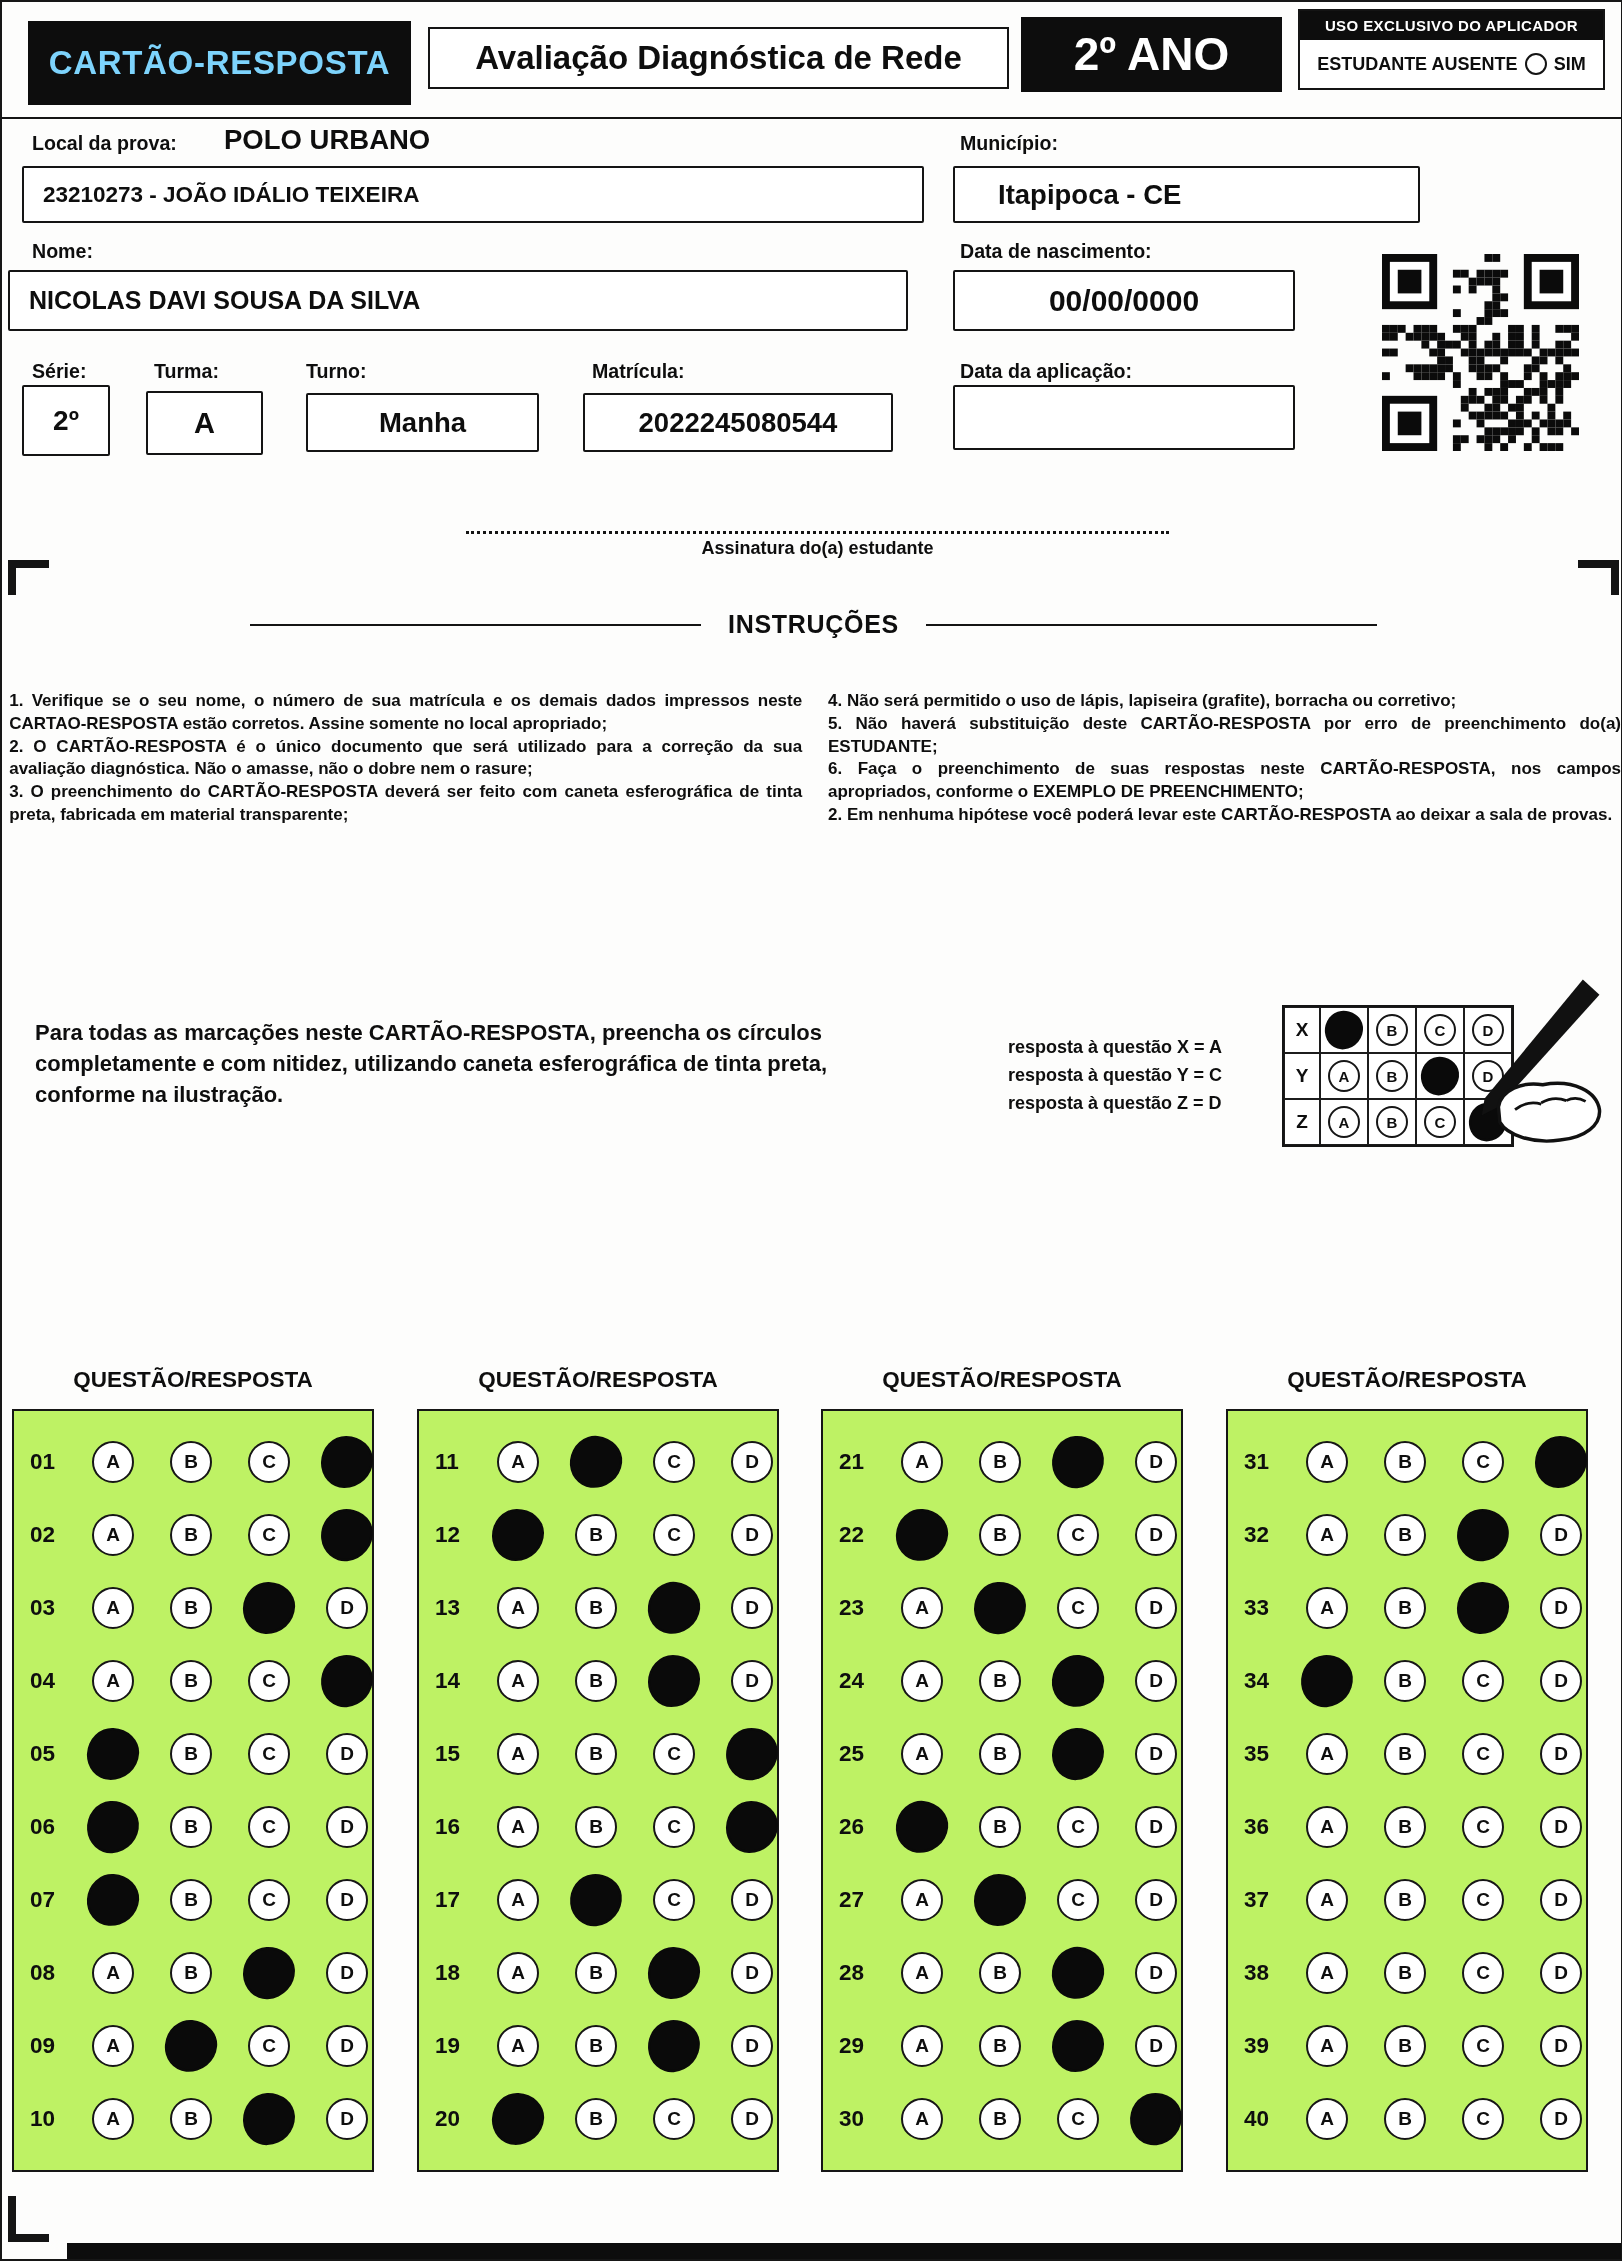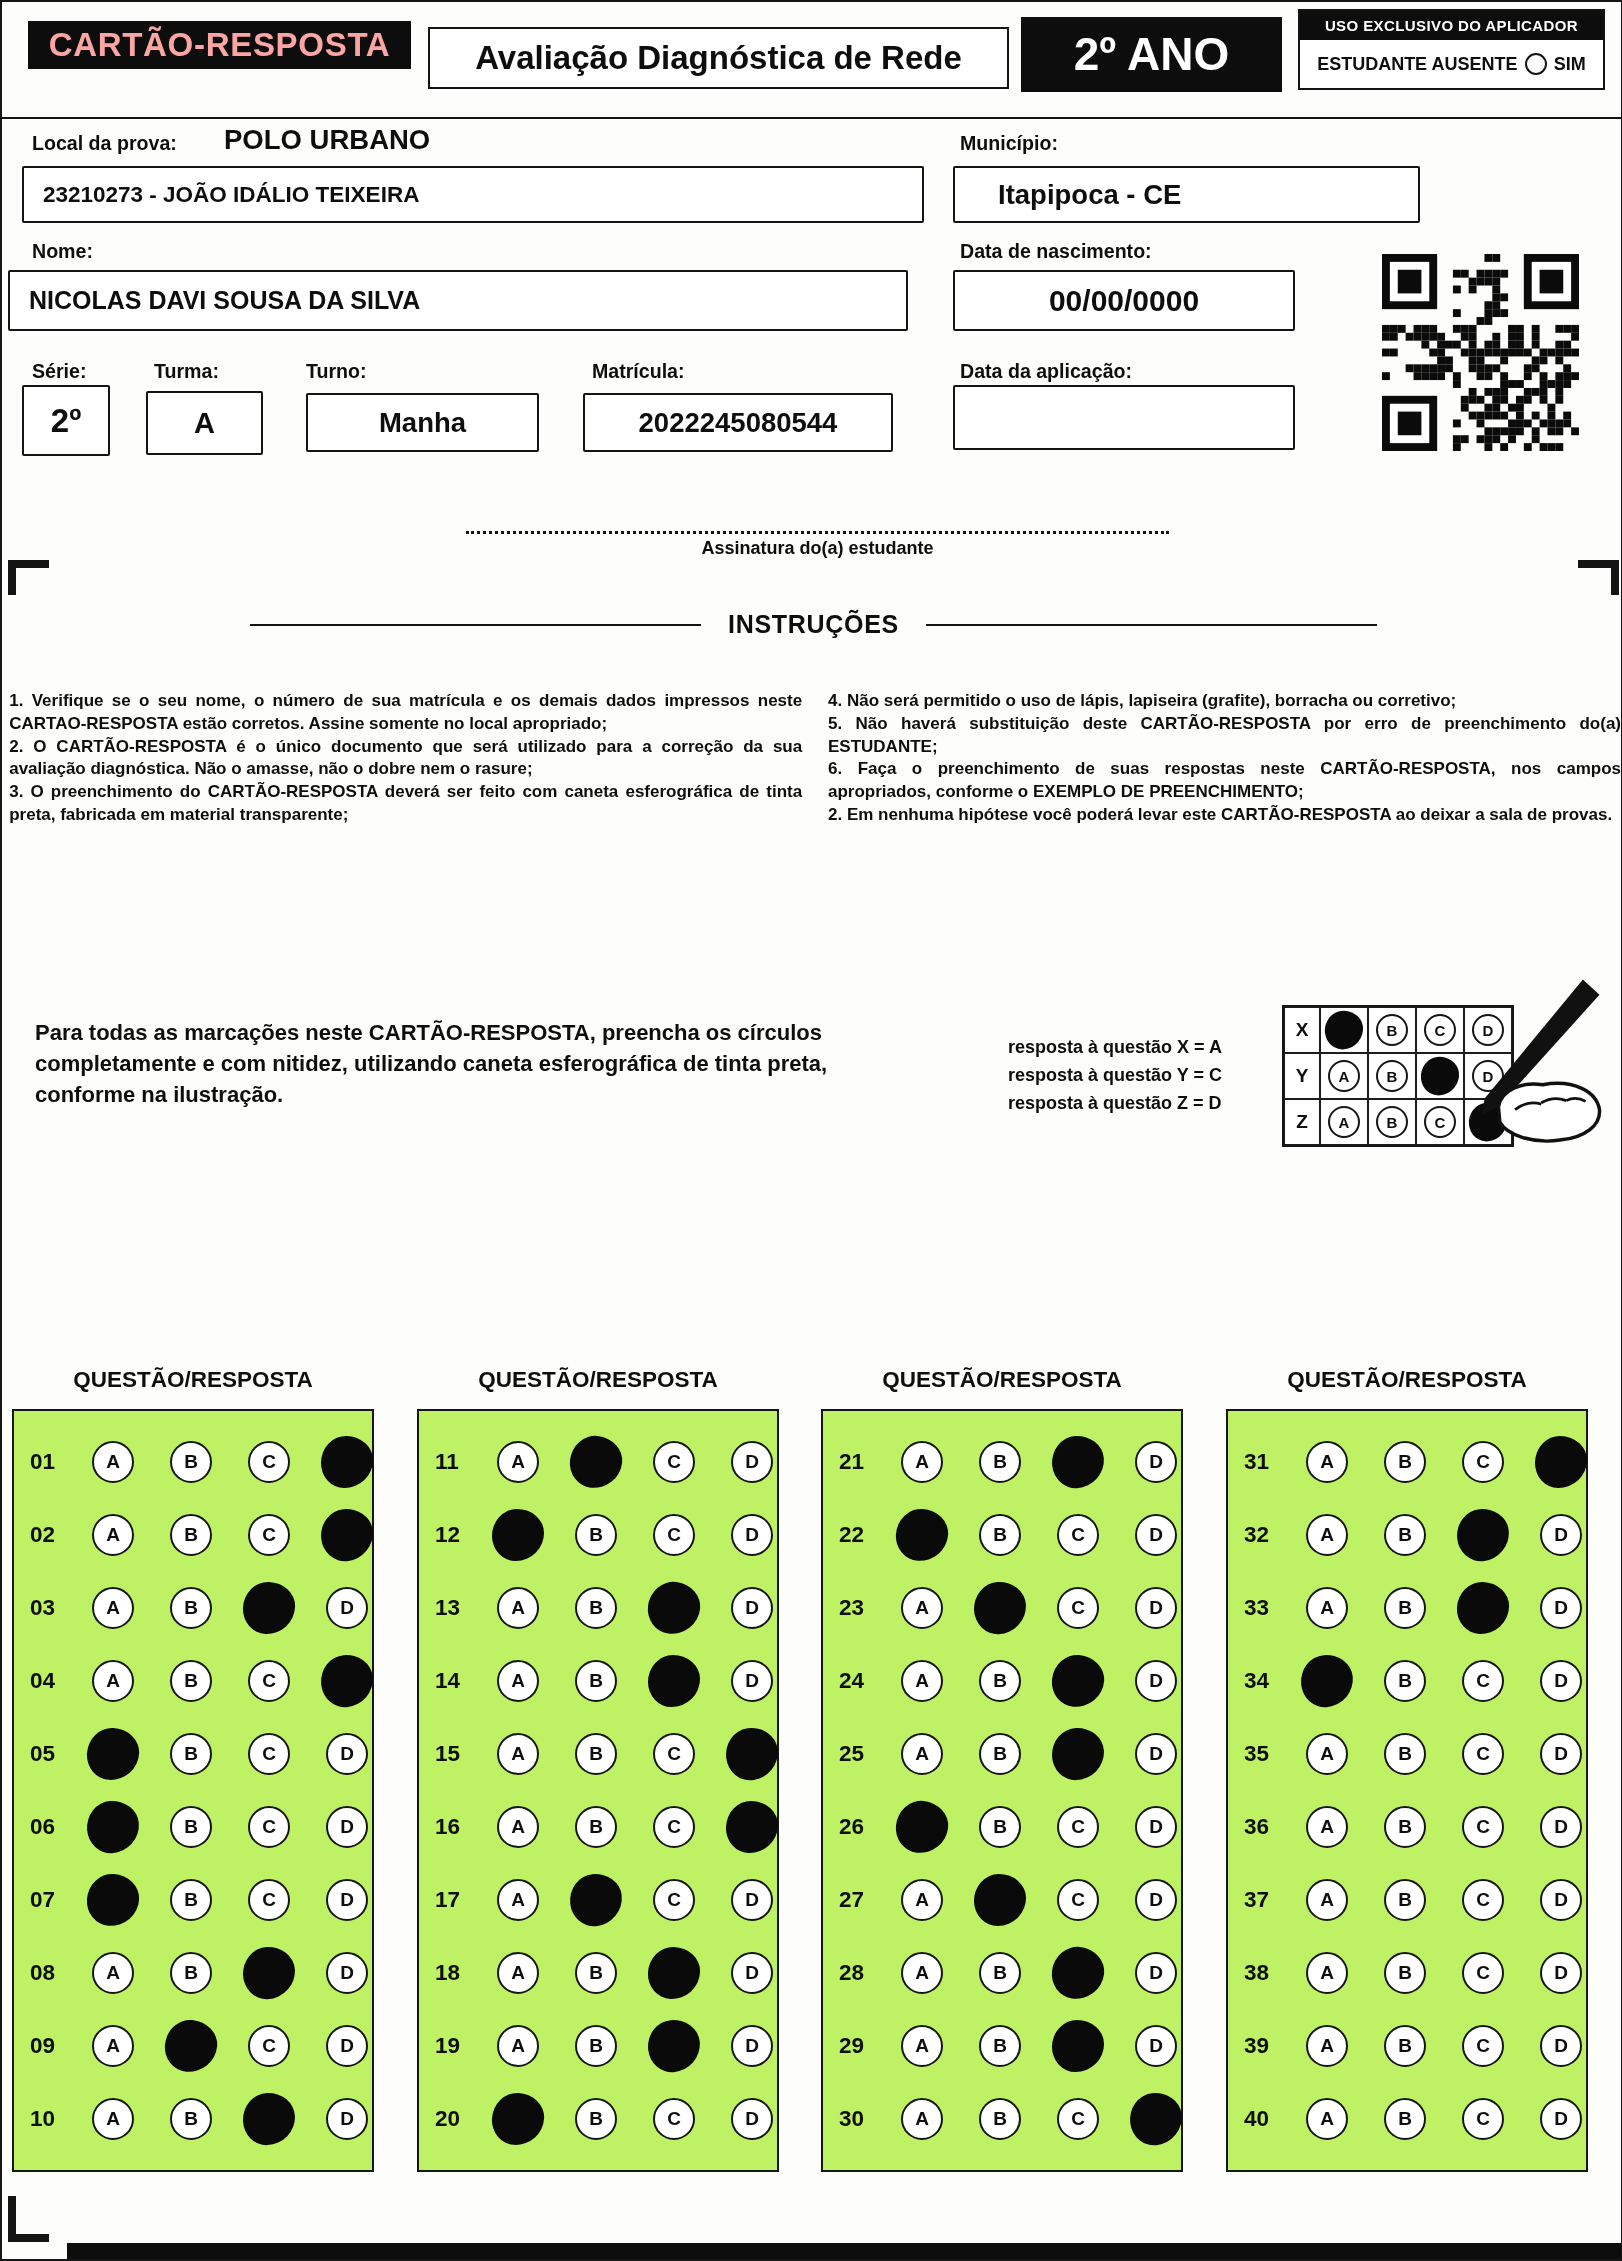--- a/index.html
+++ b/index.html
@@ -3,21 +3,21 @@
 <meta charset="utf-8">
 <style>
   *{box-sizing:border-box;margin:0;padding:0}
   html,body{background:#d9d9d9}
   #page{position:relative;width:1623px;height:2261px;margin:0 auto;background:#fdfdfc;
         border:2.2px solid #161616;overflow:hidden;color:#0e0e0e;
         font-family:"Liberation Sans",sans-serif;font-weight:700}
   .abs{position:absolute}
 
   
-  .hdr-card{left:26px;top:19px;width:383px;height:48px;background:#0d0d0d;color:#fca5a5;
+  .hdr-card{left:26px;top:19px;width:383px;height:84px;background:#0d0d0d;color:#7dd3fc;
             font-size:33px;display:flex;align-items:center;justify-content:center;letter-spacing:0.7px}
   .hdr-title{left:426px;top:25px;width:581px;height:62px;border:2.2px solid #141414;background:#fff;
              display:flex;align-items:center;justify-content:center;font-size:33px}
   .hdr-grade{left:1019px;top:14.5px;width:261px;height:75px;background:#0d0d0d;color:#fff;
              font-size:46px;display:flex;align-items:center;justify-content:center}
   .hdr-apl{left:1296px;top:7.2px;width:307px;height:81px;border:2.2px solid #141414;background:#fff}
   .hdr-apl-strip{height:29px;background:#0d0d0d;color:#fff;font-size:15px;
                  display:flex;align-items:center;justify-content:center;letter-spacing:0.4px}
   .hdr-apl-row{height:48px;display:flex;align-items:center;justify-content:center;gap:7.2px;font-size:18px}
   .circle{width:22px;height:22px;border:2.2px solid #141414;border-radius:50%;display:inline-block;background:#fff}
@@ -321,21 +321,21 @@
         <rect x="22" y="220" width="33" height="33"></rect>
       </svg></div>
 
   <div class="lbl abs" style="left:30px;top:358px">Série:</div>
   <div class="lbl abs" style="left:152px;top:358px">Turma:</div>
   <div class="lbl abs" style="left:304px;top:358px">Turno:</div>
   <div class="lbl abs" style="left:590px;top:358px">Matrícula:</div>
   <div class="lbl abs" style="left:958px;top:358px">Data da aplicação:</div>
 
   <div class="fbox center abs" style="left:20px;top:383px;width:88px;height:71px">
-    <span class="ftext" style="font-size:33px">2º</span>
+    <span class="ftext" style="font-size:28px">2º</span>
   </div>
   <div class="fbox center abs" style="left:144px;top:389px;width:117px;height:64px">
     <span class="ftext" style="font-size:29px">A</span>
   </div>
   <div class="fbox center abs" style="left:304px;top:391px;width:233px;height:59px">
     <span class="ftext" style="font-size:27.5px">Manha</span>
   </div>
   <div class="fbox center abs" style="left:581px;top:391px;width:310px;height:59px">
     <span class="ftext" style="font-size:27.5px">2022245080544</span>
   </div>

